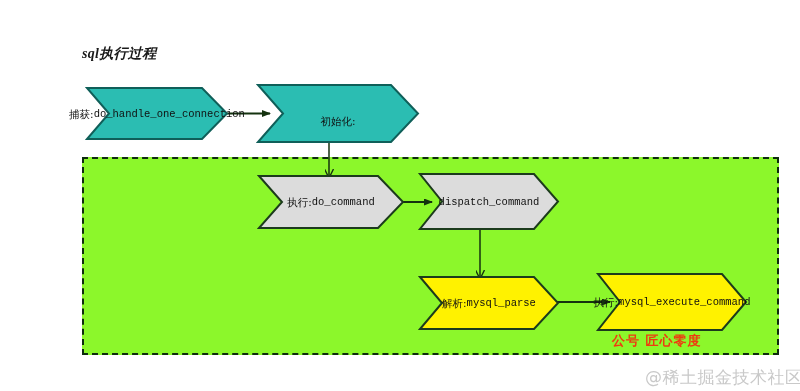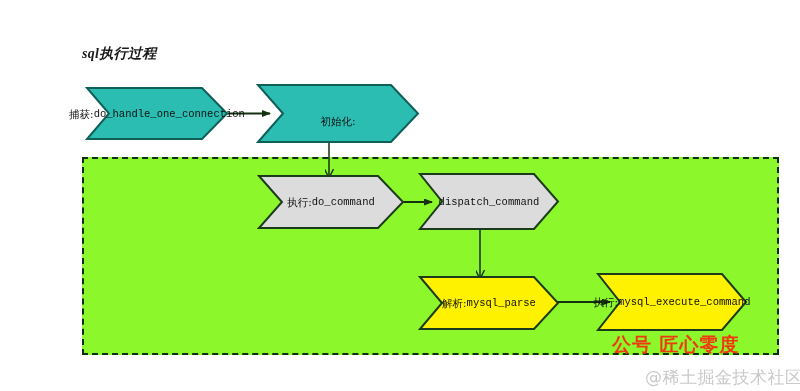--- a/index.html
+++ b/index.html
@@ -88,21 +88,21 @@
   #node-dispatch-command         { left: 420px; top: 174px; width: 138px; height: 55px; }
   #node-mysql-parse              { left: 420px; top: 277px; width: 138px; height: 52px; }
   #node-mysql-execute-command    { left: 598px; top: 274px; width: 148px; height: 56px; }
 
   
   #brand-watermark {
     position: absolute;
     left: 612px;
     top: 332px;
     font-family: "DejaVu Sans", "Liberation Sans", sans-serif;
-    font-size: 19px;
+    font-size: 13px;
     font-weight: bold;
     color: #ef3a10;
     letter-spacing: 1px;
     white-space: nowrap;
     text-align: right;
   }
   #site-watermark {
     position: absolute;
     left: 645px;
     top: 366px;

